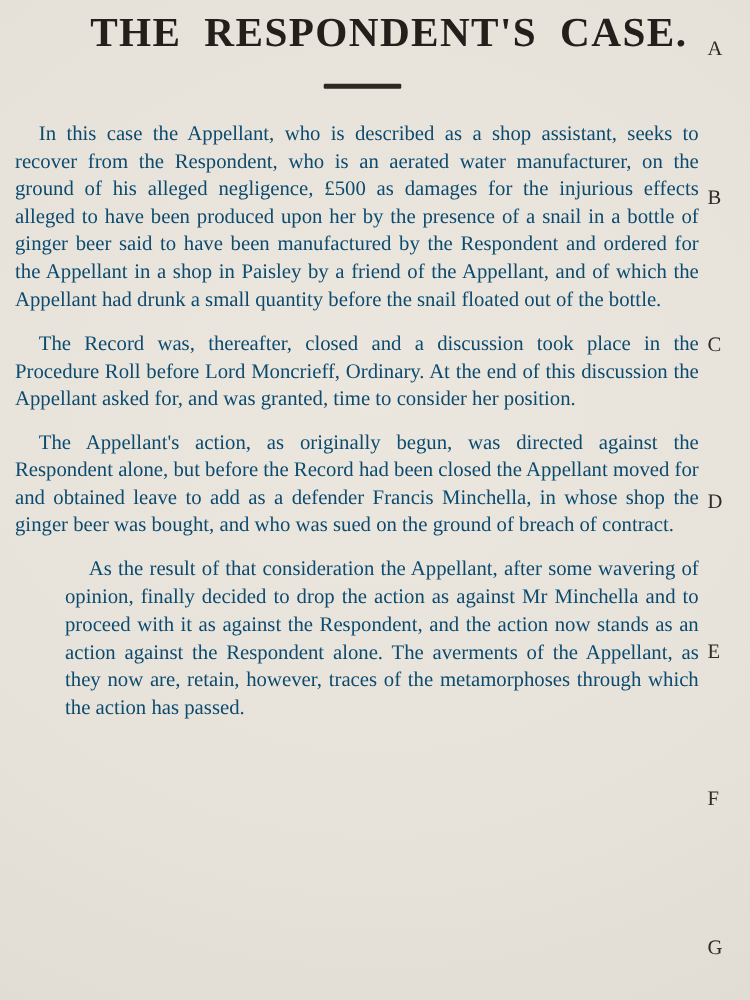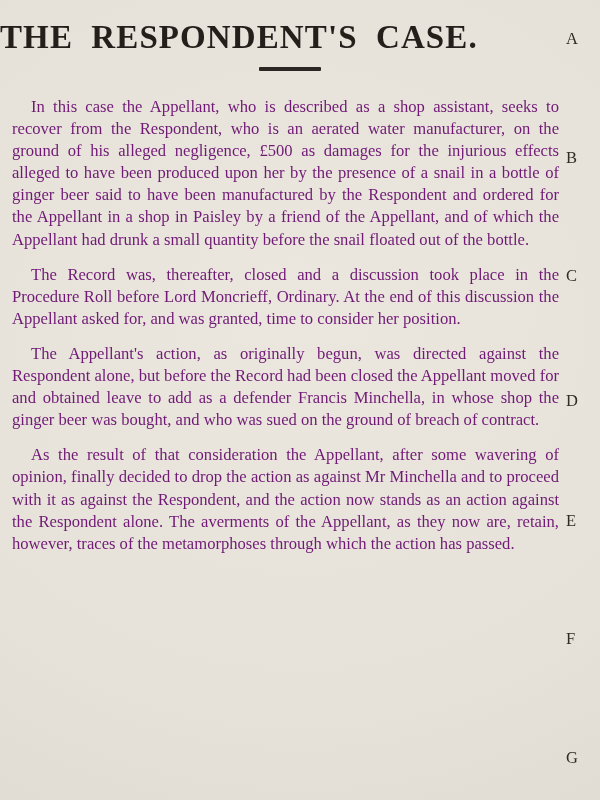--- a/index.html
+++ b/index.html
@@ -28,23 +28,24 @@
     position: absolute;
     left: 0; top: 0;
     width: 600px;
     height: 800px;
   }
 
   
   .title-block {
     position: absolute;
     left: 0;
-    top: 18px;
+    top: 8px;
     width: 566px;
-    text-align: left;
+    text-align: center;
+    padding-left: 28px;
   }
   .doc-title {
     font-family: "Liberation Serif", "DejaVu Serif", serif;
     font-weight: bold;
     font-size: 33px;
     line-height: 38px;
     letter-spacing: 1.1px;
     word-spacing: 9px;
     color: #241f1b;
     margin: 0;
@@ -67,25 +68,26 @@
     left: 12px;
     top: 96px;
     width: 547px;
   }
   .para {
     margin: 0 0 13px 0;
     font-size: 16.6px;
     line-height: 22.1px;
     text-align: justify;
     text-indent: 19px;
-    color: #701a75;
+    color: #0c4a6e;
     -webkit-font-smoothing: antialiased;
   }
   .para:last-child {
     margin-bottom: 0;
+    margin-left: 40px;
   }
 
   
   .margin-letters {
     position: absolute;
     left: 566px;
     top: 0;
     width: 34px;
     height: 800px;
   }

